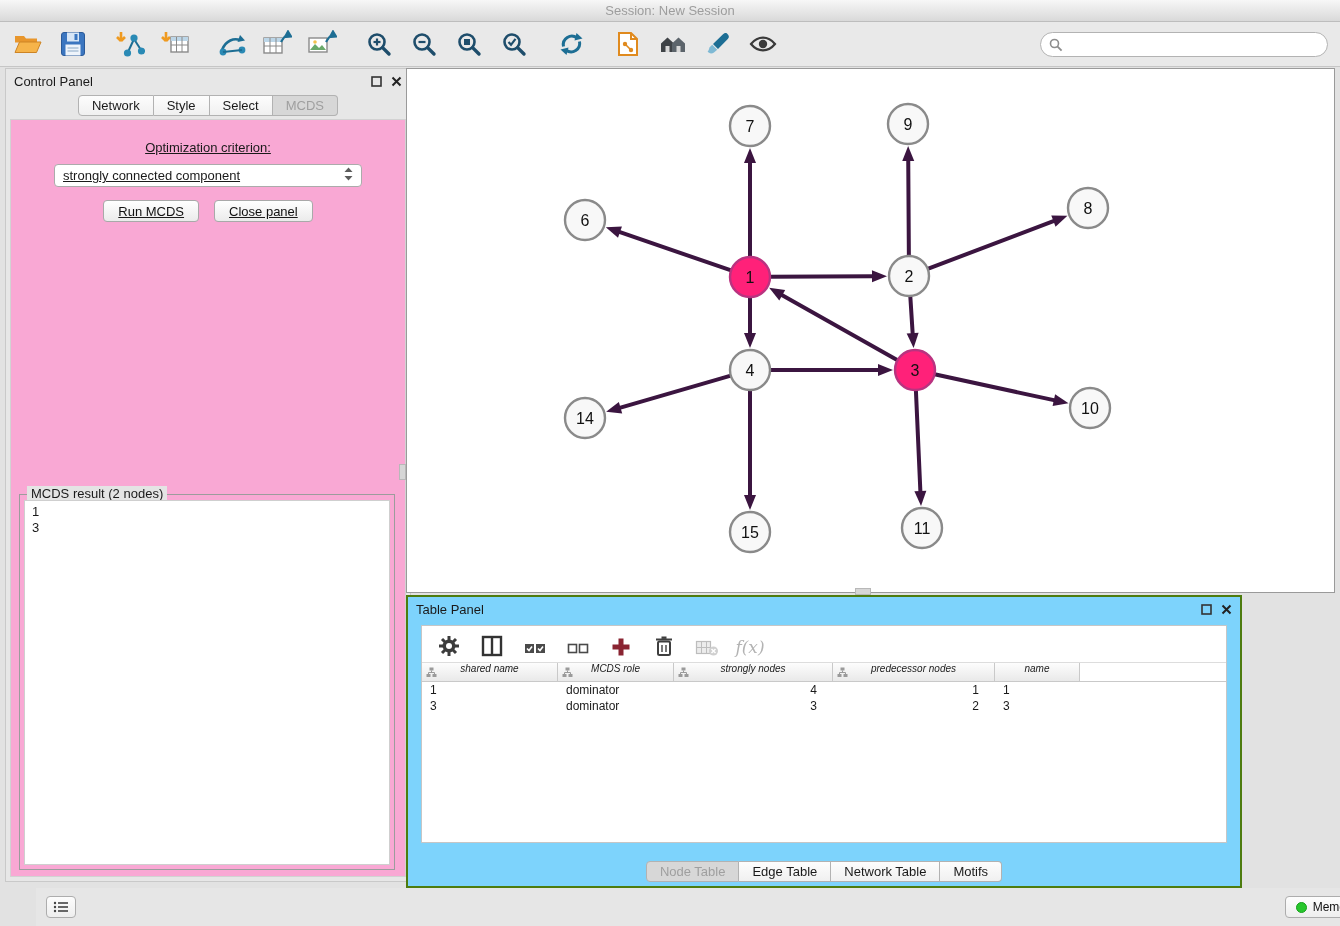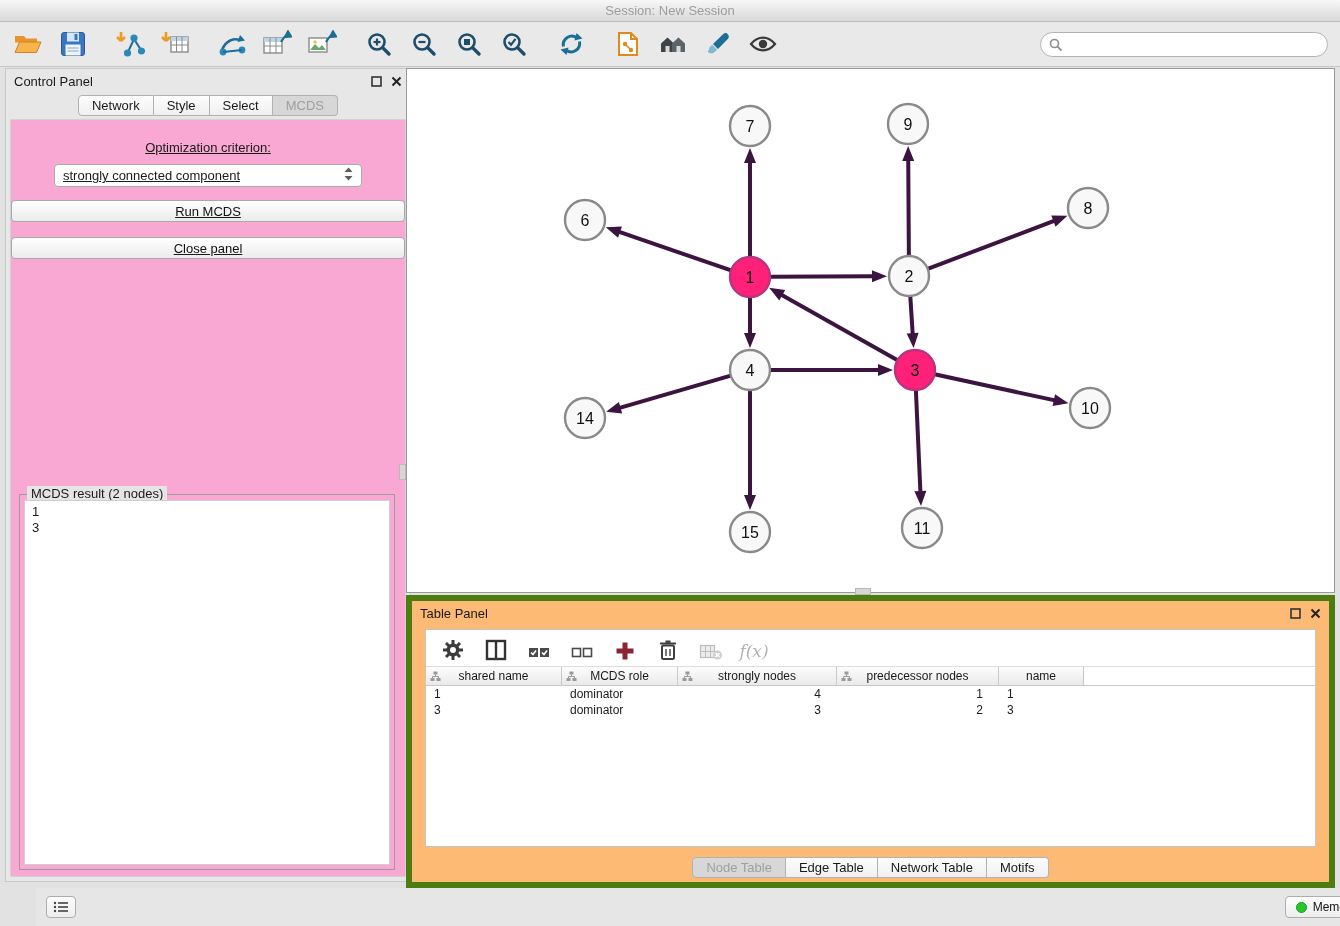--- a/index.html
+++ b/index.html
@@ -24,21 +24,21 @@
   .panel-controls{margin-left:auto;display:flex;gap:9px;align-items:center;}
   .seg-tabs{display:flex;justify-content:center;margin-top:2px;}
   .seg-tab{padding:2px 13px;font-size:13px;background:linear-gradient(#fdfdfd,#f0f0f0);border:1px solid #b2b2b2;border-left:none;color:#1a1a1a;}
   .seg-tab:first-child{border-left:1px solid #b2b2b2;border-radius:4px 0 0 4px;}
   .seg-tab:last-child{border-radius:0 4px 4px 0;}
   .seg-tab.active{background:#d7d7d7;color:#9f9f9f;}
   .cp-body{position:absolute;left:4px;right:4px;top:50px;bottom:4px;background:#f9a8d4;border:1px solid #d2d2d2;text-decoration:underline;}
   .opt-label{text-align:center;margin-top:20px;font-size:13px;}
   .dropdown{margin:9px auto 0;width:308px;height:23px;background:#fff;border:1px solid #ababab;border-radius:4px;display:flex;align-items:center;padding:0 8px;font-size:13px;}
   .dropdown .dd-arrows{margin-left:auto;}
-  .cp-buttons{display:flex;justify-content:center;gap:15px;margin-top:13px;flex-direction:column;}
+  .cp-buttons{display:flex;justify-content:center;gap:15px;margin-top:13px;}
   .btn{background:linear-gradient(#ffffff,#ebebeb);border:1px solid #a9a9a9;border-radius:4px;padding:2px 14px;font-size:13px;height:22px;color:#111;}
   .result-box{position:absolute;left:8px;right:10px;top:374px;bottom:6px;border:1px solid #9c9c9c;}
   .result-legend{position:absolute;top:-9px;left:7px;background:#e4e4e4;padding:0 4px;font-size:13px;}
   .result-content{position:absolute;left:4px;right:4px;top:5px;bottom:4px;background:#fff;border:1px solid #cfcfcf;padding:3px 7px;font-size:13px;line-height:16px;}
 
   
   .network-window{position:absolute;left:406px;top:68px;width:929px;height:525px;background:#fff;border:1px solid #9a9a9a;}
   .net-titlebar{height:21px;background:linear-gradient(#f4f4f4,#d7d7d7);border-bottom:1px solid #b3b3b3;position:relative;text-align:center;font-size:13px;line-height:20px;color:#111;}
   .traffic{position:absolute;left:8px;top:4px;display:flex;gap:7px;}
   .light{width:13px;height:13px;border-radius:50%;font-size:10px;line-height:11px;text-align:center;color:rgba(60,30,0,.6);font-weight:bold;}
@@ -46,27 +46,27 @@
   .light.yellow{background:#f6ab3a;border:1px solid #de9420;}
   .light.green{background:#39b54a;border:1px solid #259a36;}
   .light.red::before{content:"×";}
   .light.yellow::before{content:"−";}
   .light.green::before{content:"+";}
   #graph-svg{display:block;}
   .splitter-v{position:absolute;left:399px;top:464px;width:7px;height:16px;background:#d6d6d6;border:1px solid #b8b8b8;}
   .splitter-h{position:absolute;left:855px;top:588px;width:16px;height:7px;background:#d6d6d6;border:1px solid #b8b8b8;}
 
   
-  .table-panel{position:absolute;left:406px;top:595px;width:929px;height:293px;background:#fdba74;border:6px solid #4d7c0f;}
+  .table-panel{position:absolute;left:406px;top:595px;width:836px;height:293px;background:#7dd3fc;border:2px solid #4d7c0f;}
   .tp-inner{position:absolute;left:13px;right:13px;top:28px;height:218px;background:#fff;border:1px solid #c6c6c6;}
   .tp-toolbar{height:37px;display:flex;align-items:center;gap:17px;padding:0 14px;border-bottom:1px solid #ddd;}
   .tp-tool{width:26px;height:26px;display:flex;align-items:flex-end;justify-content:center;}
   .fx-label{font-family:"DejaVu Serif",serif;font-style:italic;font-size:17px;color:#b3b3b3;}
   .tbl-header{display:flex;height:19px;border-bottom:1px solid #c9c9c9;}
-  .tbl-hcell{position:relative;display:flex;align-items:center;justify-content:center;font-size:12px;border-right:1px solid #c9c9c9;background:linear-gradient(#fdfdfd,#e9e9e9);}
+  .tbl-hcell{position:relative;display:flex;align-items:flex-start;justify-content:center;font-size:10px;border-right:1px solid #c9c9c9;background:linear-gradient(#fdfdfd,#e9e9e9);font-style:italic;}
   .tbl-hcell .hicon{position:absolute;left:4px;top:4px;}
   .col0{width:136px;}.col1{width:116px;}.col2{width:159px;}.col3{width:162px;}.col4{width:85px;}
   .tbl-row{display:flex;height:16px;align-items:center;font-size:12px;}
   .tbl-cell{padding:0 8px;overflow:hidden;white-space:nowrap;}
   .num-right{text-align:right;padding-right:16px;}
   .tp-tabs{position:absolute;bottom:4px;left:0;width:100%;display:flex;justify-content:center;}
 
   
   .status-bar{position:absolute;left:0;bottom:0;width:100%;height:38px;background:#e6e6e6;margin-left:36px;}
   .list-btn{position:absolute;left:10px;bottom:8px;width:30px;height:22px;border:1px solid #adadad;border-radius:4px;background:linear-gradient(#fdfdfd,#eee);display:flex;align-items:center;justify-content:center;}

